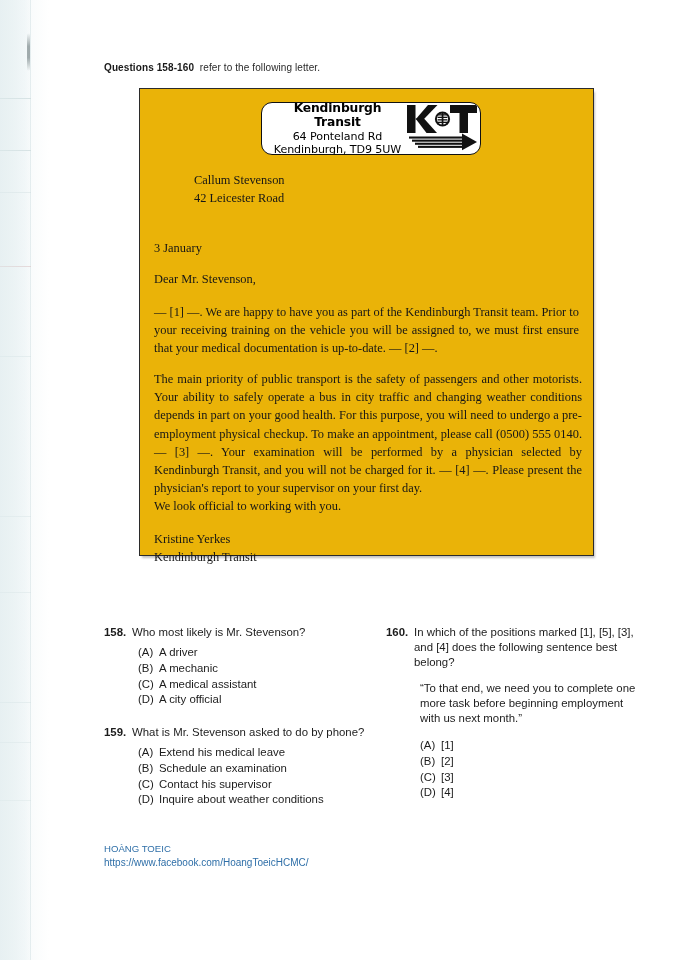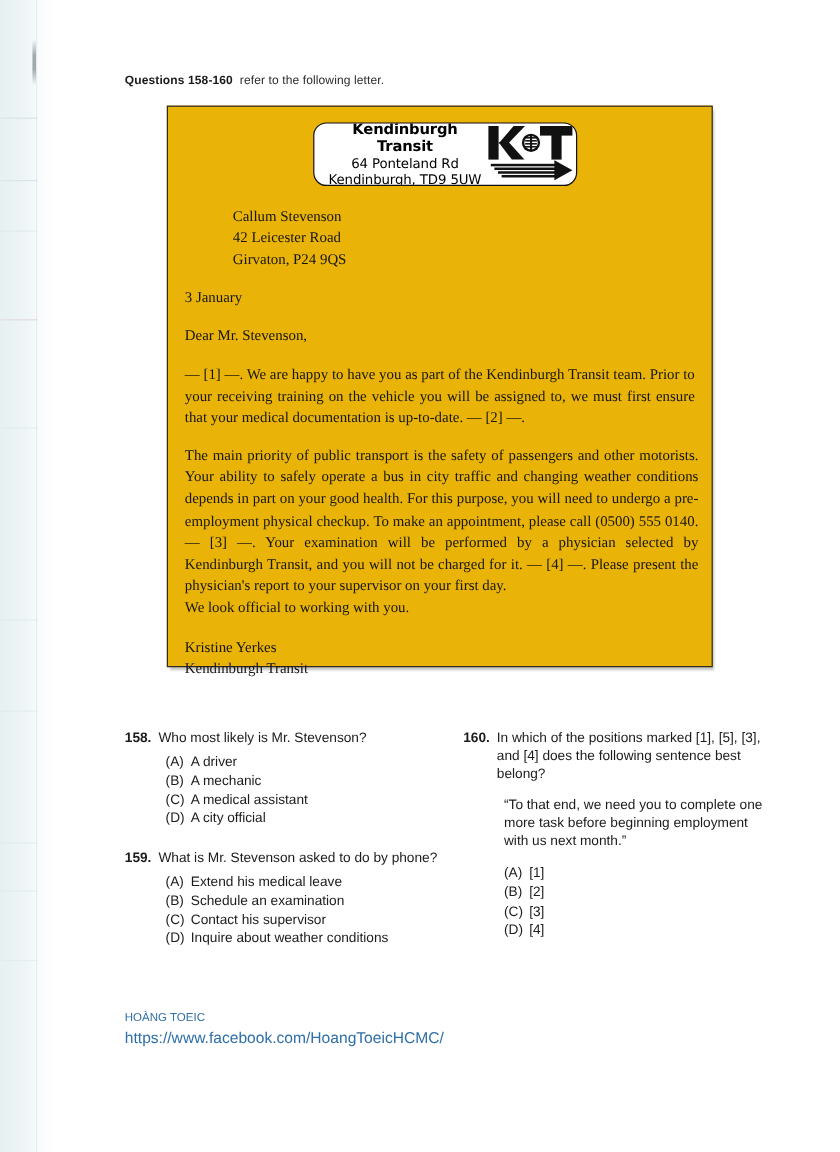--- a/index.html
+++ b/index.html
@@ -147,20 +147,21 @@
     color: #1c1c1c;
     line-height: 1.32;
   }
   #col-left  { left: 104px; top: 608px; width: 262px; }
   #col-right { left: 386px; top: 608px; width: 250px; }
 
   .q-block { margin-bottom: 17px; }
   .q-head {
     display: flex;
     align-items: flex-start;
+    margin-top: 17px;
   }
   .q-num {
     font-weight: bold;
     width: 28px;
     flex: 0 0 28px;
     text-align: right;
     padding-right: 6px;
     box-sizing: border-box;
   }
   .q-text { flex: 1 1 auto; }
@@ -183,21 +184,21 @@
 
   
   #watermark {
     position: absolute;
     left: 104px;
     top: 842px;
     font-size: 9.6px;
     line-height: 1.42;
     color: #2f6fa8;
   }
-  #watermark .wm-url { font-size: 13px; color: #2f6fa8; }
+  #watermark .wm-url { font-size: 10px; color: #2f6fa8; }
 
   
   #page-number {
     position: absolute;
     left: 101px;
     top: 962px;
     font-size: 11px;
     font-weight: bold;
     color: #1e1e1e;
   }
@@ -265,21 +266,20 @@
             <rect x="12" y="42.8" width="47" height="2.1"></rect>
             <polygon points="56,30.5 71,38.9 56,47.3"></polygon>
           </g>
         </svg>
       </div>
     </div>
 
     <div class="letter-text" id="addr-block">
       <div>Callum Stevenson</div>
       <div>42 Leicester Road</div>
-      <div>Girvaton, P24 9QS</div>
     </div>
 
     <div class="letter-text" id="date-line">3 January</div>
 
     <div class="letter-text" id="salutation">Dear Mr. Stevenson,</div>
 
     <div class="letter-text" id="para-1">— [1] —. We are happy to have you as part of the Kendinburgh Transit team. Prior to your receiving training on the vehicle you will be assigned to, we must first ensure that your medical documentation is up-to-date. — [2] —.</div>
 
     <div class="letter-text" id="para-2">The main priority of public transport is the safety of passengers and other motorists. Your ability to safely operate a bus in city traffic and changing weather conditions depends in part on your good health. For this purpose, you will need to undergo a pre-employment physical checkup. To make an appointment, please call (0500) 555 0140. — [3] —. Your examination will be performed by a physician selected by Kendinburgh Transit, and you will not be charged for it. — [4] —. Please present the physician's report to your supervisor on your first day.</div>
 

